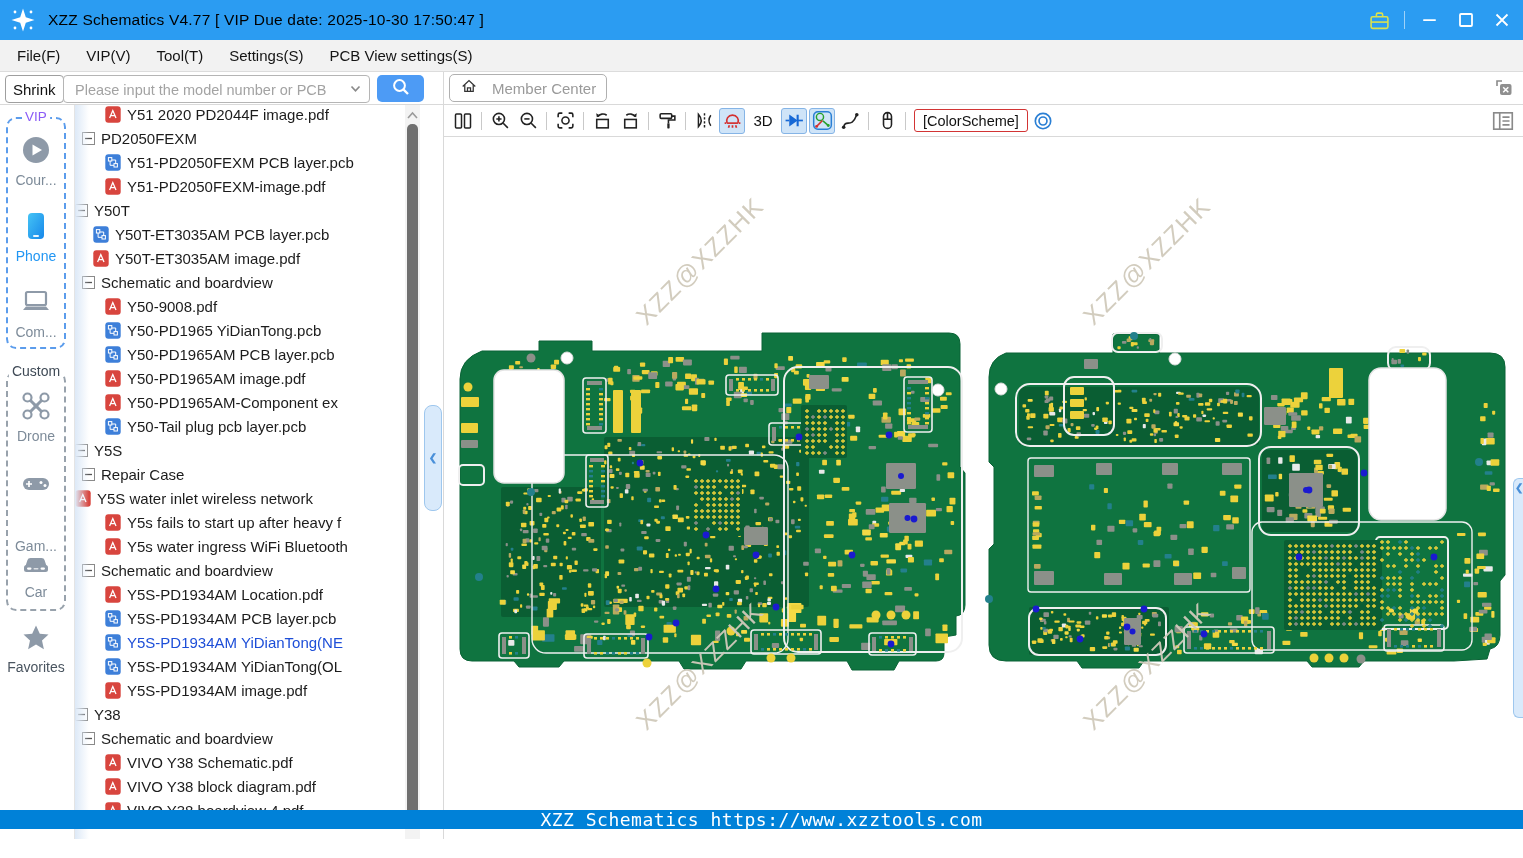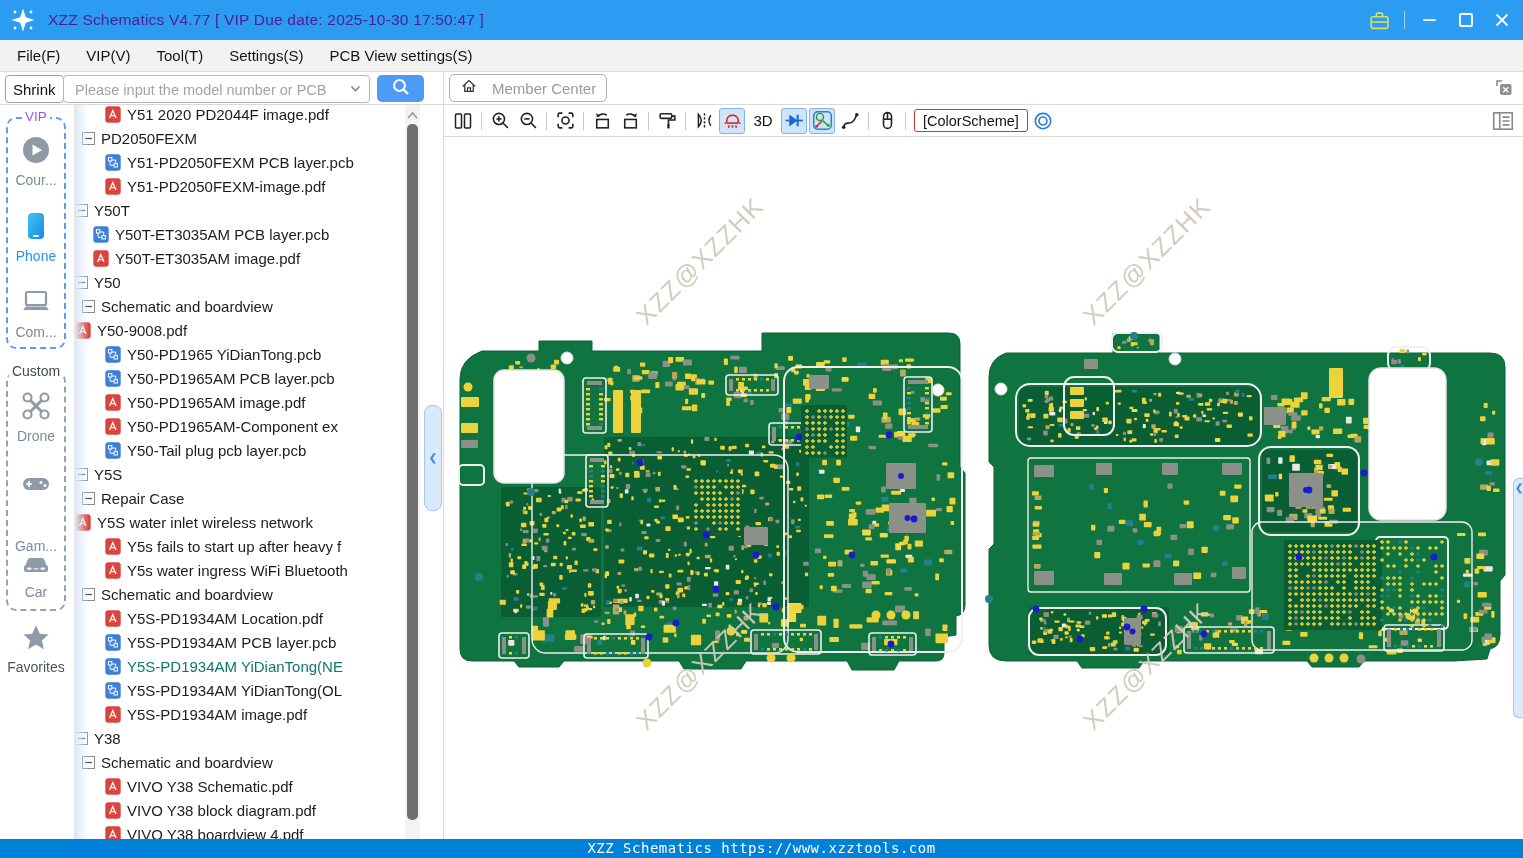--- a/index.html
+++ b/index.html
@@ -2,21 +2,21 @@
 <html><head>
 <meta charset="utf-8">
 <style>
   html,body{margin:0;padding:0}
   body{width:1523px;height:858px;position:relative;overflow:hidden;background:#fff;
        font-family:"Liberation Sans",sans-serif;-webkit-font-smoothing:antialiased}
   .abs{position:absolute}
   
   #titlebar{left:0;top:0;width:1523px;height:40px;background:#2b9cf2;display:flex;align-items:center}
   #logo{margin-left:10px;width:26px;height:26px}
-  #title-text{color:#4c1d95;font-size:15.5px;margin-left:12px;letter-spacing:.2px}
+  #title-text{color:#000000;font-size:15.5px;margin-left:12px;letter-spacing:.2px}
   #win-controls{position:absolute;right:10px;top:0;height:40px;display:flex;align-items:center;gap:14px}
   #win-controls .wbtn{width:22px;height:22px;display:flex;align-items:center;justify-content:center;cursor:pointer}
   .wsep{width:1px;height:18px;background:rgba(255,255,255,.55)}
   
   #menubar{left:0;top:40px;width:1523px;height:32px;background:#f2f2f2;border-bottom:1px solid #dcdcdc;
            display:flex;align-items:center;padding-left:4px;box-sizing:border-box}
   .menu-item{padding:0 13px;font-size:15px;color:#141414;height:100%;display:flex;align-items:center;cursor:default}
   
   #searchrow{left:0;top:72px;width:443px;height:33px;background:#fff;border-bottom:1px solid #d9d9d9;box-sizing:border-box}
   #shrink-btn{position:absolute;left:5px;top:3px;height:26px;border:1px solid #9f9f9f;border-radius:4px;
@@ -60,36 +60,36 @@
   .side-item.active .lbl{color:#2196f3}
   #favorites-item{position:absolute;left:6px;top:518px;width:60px;display:flex;flex-direction:column;align-items:center;cursor:pointer}
   #favorites-item .lbl{font-size:14px;color:#4a5560;margin-top:2px}
   
   #tree{left:75px;top:105px;width:330px;height:734px;background:#fff;overflow:hidden}
   #tree::before{content:"";position:absolute;left:0;top:0;width:14px;height:100%;
                 background:linear-gradient(90deg,#dde9f7,rgba(255,255,255,0));pointer-events:none}
   .trow{height:24px;display:flex;align-items:center;white-space:nowrap;cursor:pointer}
   .trow .ticon{flex:0 0 auto;margin-right:6px;display:flex;align-items:center}
   .trow .tlbl{font-size:15px;color:#1c1c1c}
-  .trow.sel .tlbl{color:#0f766e}
+  .trow.sel .tlbl{color:#1d4ed8}
   
   #tree-scroll{left:405px;top:105px;width:15px;height:734px;background:#f3f3f3}
   #tree-thumb{position:absolute;left:2px;top:19px;width:11px;height:696px;background:#6f6f6f;border-radius:5px}
   #tree-caret{position:absolute;left:1px;top:2px}
   
   #viewer{left:443px;top:137px;width:1080px;height:702px;background:#fff;border-left:1px solid #d9d9d9;box-sizing:border-box}
   #left-handle{left:424px;top:405px;width:16px;height:104px;background:#d9eafb;border:1px solid #9ec7ee;
                border-radius:8px;display:flex;align-items:center;justify-content:center;cursor:pointer}
   #right-handle{left:1513px;top:478px;width:10px;height:238px;background:#d9eafb;border:1px solid #9ec7ee;border-right:none;
                 border-radius:6px 0 0 6px;cursor:pointer}
   #right-handle .chev{position:absolute;top:4px;left:1px}
   .chev-glyph{color:#4a90d9;font-size:10px;line-height:10px;font-weight:700}
   
-  #statusbar{left:0;top:839px;width:1523px;height:19px;background:#0081d8;color:#fff;text-align:center;
-             font-family:"DejaVu Sans Mono",monospace;font-size:14px;line-height:19px;letter-spacing:.5px}
+  #statusbar{left:0;top:810px;width:1523px;height:19px;background:#0081d8;color:#fff;text-align:center;
+             font-family:"DejaVu Sans Mono",monospace;font-size:18px;line-height:19px;letter-spacing:.5px}
 </style>
 </head>
 <body>
 
 <div class="abs" id="titlebar">
   <span id="logo"><svg width="26" height="26" viewBox="0 0 26 26">
         <path d="M13,1.5 L15.8,10.2 L24.5,13 L15.8,15.8 L13,24.5 L10.2,15.8 L1.5,13 L10.2,10.2 Z" fill="#fff"></path>
         <circle cx="5" cy="5" r="1.4" fill="#fff"></circle>
         <circle cx="21" cy="5" r="1.4" fill="#fff"></circle>
         <circle cx="5" cy="21" r="1.4" fill="#fff"></circle>
@@ -418,39 +418,30 @@
       </div>
       <div class="trow" style="padding-left: 18px;">
         <span class="ticon">
           <svg width="16" height="17" viewBox="0 0 16 17">
             <rect x=".3" y=".3" width="15.4" height="16.4" rx="3" fill="#d8453e"></rect>
             <path d="M4.6,12 L7.8,4.6 L11,12 M5.9,9.6 H9.7" fill="none" stroke="#fff" stroke-width="1.3"></path>
           </svg>
         </span>
         <span class="tlbl">Y50T-ET3035AM image.pdf</span>
       </div>
-      <div class="trow">
+      <div class="trow" style="padding-left: 7px;">
         <span class="ticon">
           <svg width="13" height="13" viewBox="0 0 13 13">
             <rect x=".5" y=".5" width="12" height="12" fill="#fff" stroke="#8a8a8a"></rect>
             <path d="M3,6.5 H10" stroke="#555" stroke-width="1.3"></path>
           </svg>
         </span>
-        <span class="tlbl">Y50</span>
-      </div>
-      <div class="trow" style="padding-left: 7px;">
-        <span class="ticon">
-          <svg width="13" height="13" viewBox="0 0 13 13">
-            <rect x=".5" y=".5" width="12" height="12" fill="#fff" stroke="#8a8a8a"></rect>
-            <path d="M3,6.5 H10" stroke="#555" stroke-width="1.3"></path>
-          </svg>
-        </span>
         <span class="tlbl">Schematic and boardview</span>
       </div>
-      <div class="trow" style="">
+      <div class="trow" style="padding-left: 30px;">
         <span class="ticon">
           <svg width="16" height="17" viewBox="0 0 16 17">
             <rect x=".3" y=".3" width="15.4" height="16.4" rx="3" fill="#d8453e"></rect>
             <path d="M4.6,12 L7.8,4.6 L11,12 M5.9,9.6 H9.7" fill="none" stroke="#fff" stroke-width="1.3"></path>
           </svg>
         </span>
         <span class="tlbl">Y50-9008.pdf</span>
       </div>
       <div class="trow" style="padding-left: 30px;">
         <span class="ticon">

